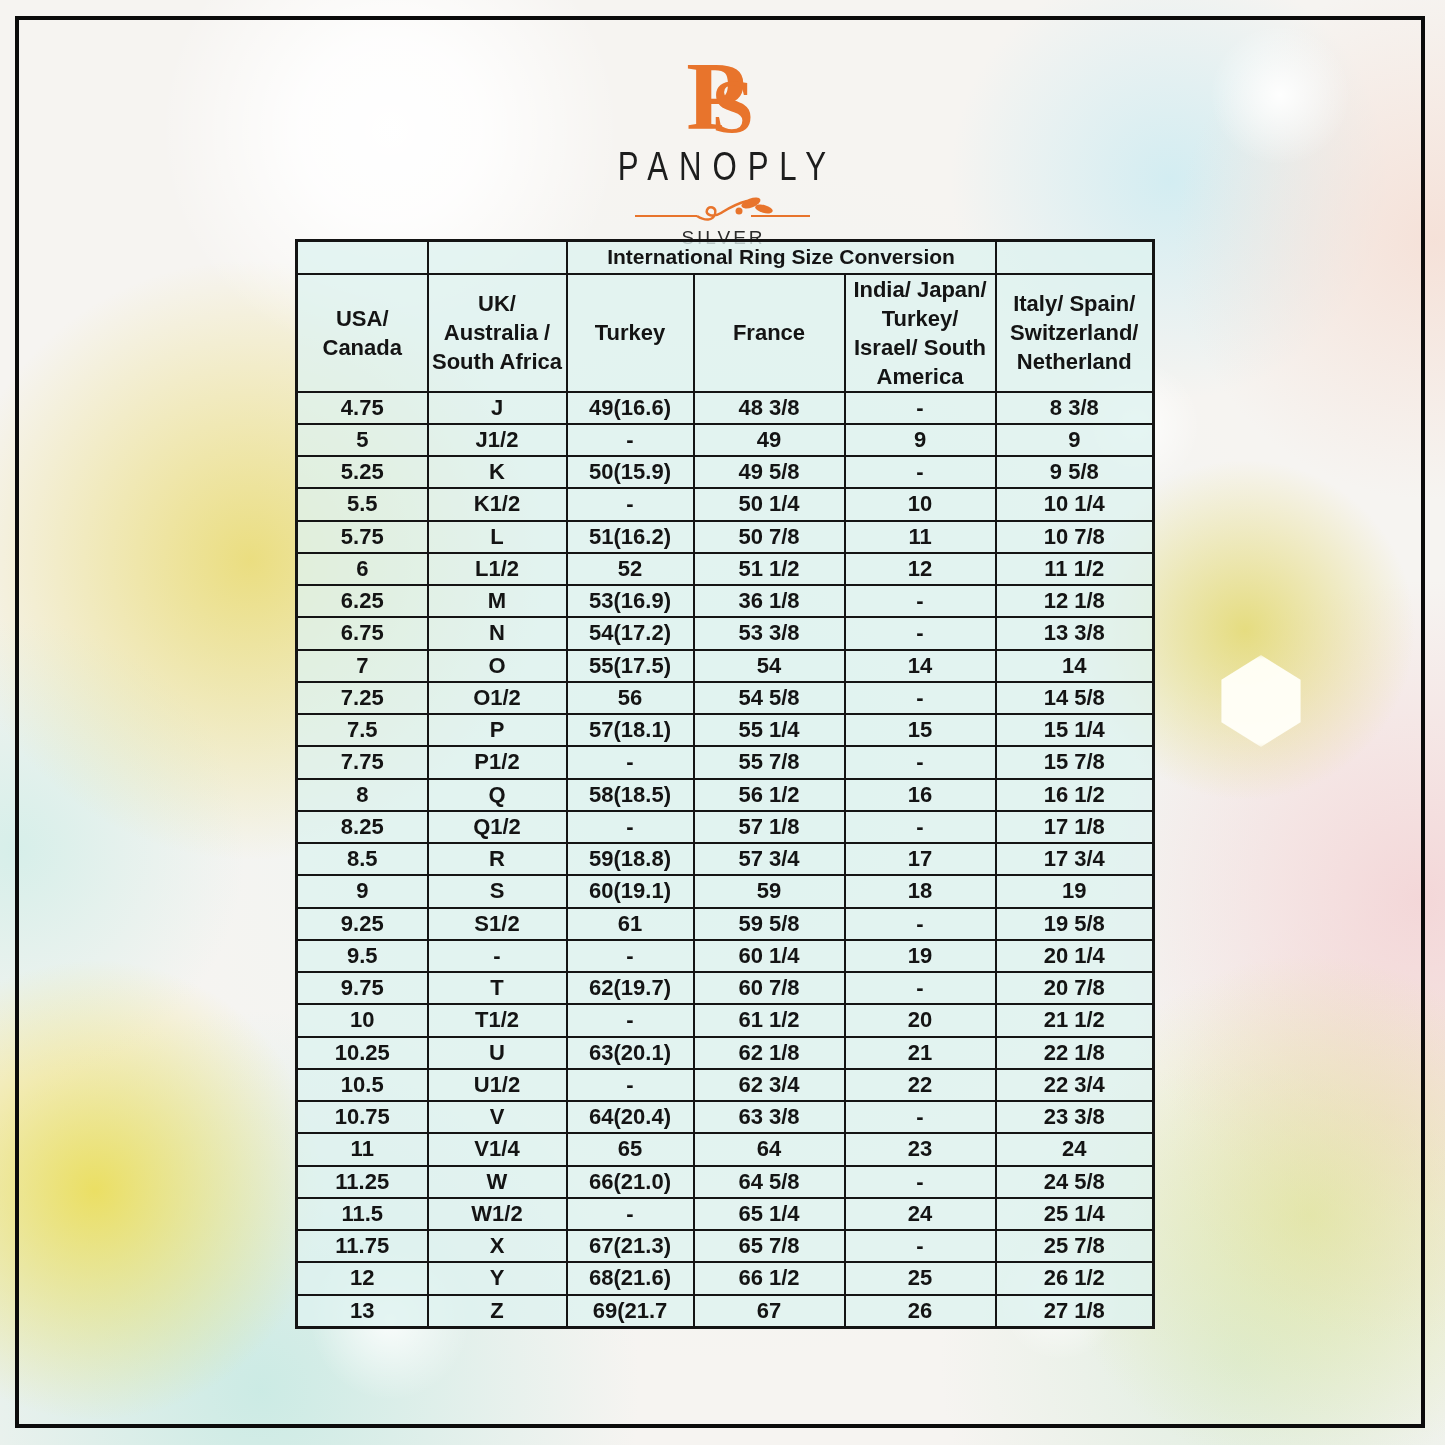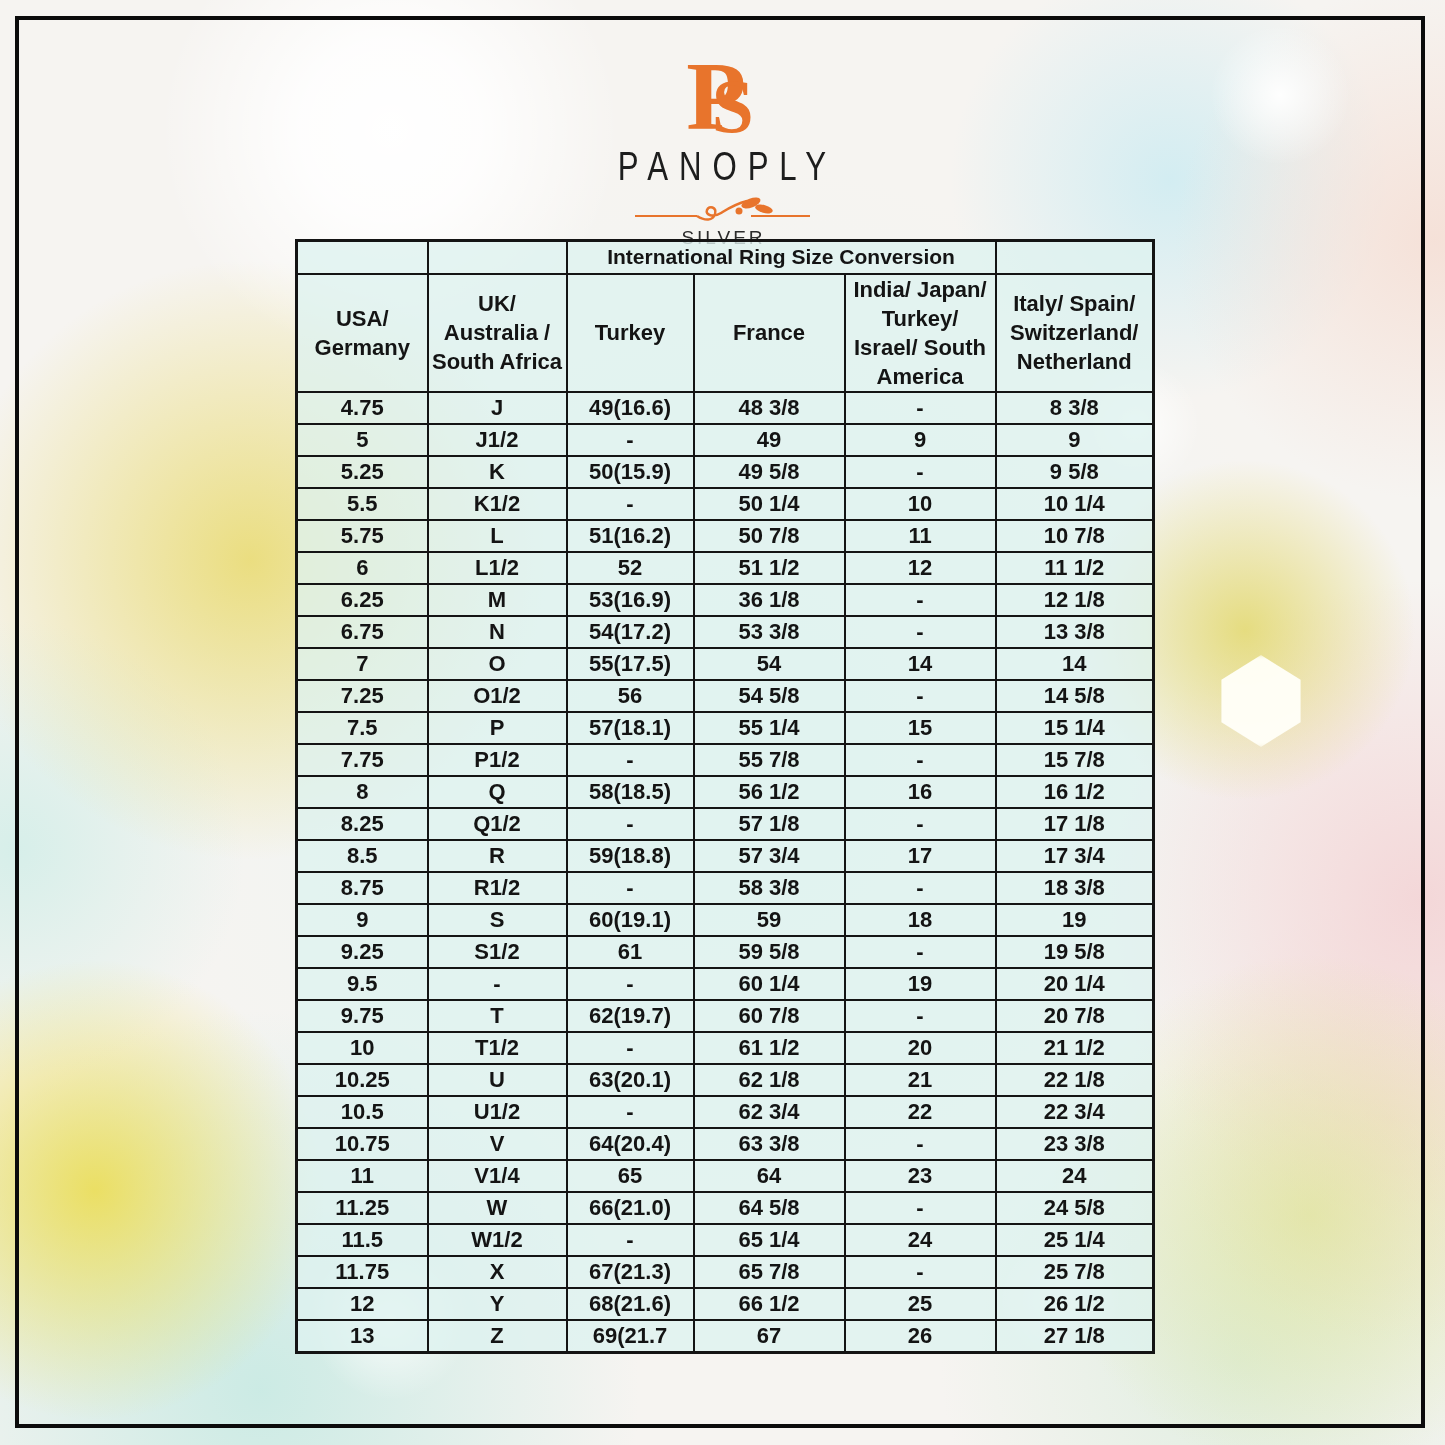--- a/index.html
+++ b/index.html
@@ -139,21 +139,21 @@
     </colgroup>
     <thead>
       <tr class="title-row">
         <td></td>
         <td></td>
         <td colspan="3">International Ring Size Conversion</td>
         <td></td>
       </tr>
       <tr class="header-row">
         <th>USA/
-Germany</th>
+Canada</th>
         <th>UK/
 Australia /
 South Africa</th>
         <th>Turkey</th>
         <th>France</th>
         <th>India/ Japan/
 Turkey/
 Israel/ South
 America</th>
         <th>Italy/ Spain/
@@ -276,28 +276,20 @@
         </tr>
         <tr>
           <td>8.5</td>
           <td>R</td>
           <td>59(18.8)</td>
           <td>57 3/4</td>
           <td>17</td>
           <td>17 3/4</td>
         </tr>
         <tr>
-          <td>8.75</td>
-          <td>R1/2</td>
-          <td>-</td>
-          <td>58 3/8</td>
-          <td>-</td>
-          <td>18 3/8</td>
-        </tr>
-        <tr>
           <td>9</td>
           <td>S</td>
           <td>60(19.1)</td>
           <td>59</td>
           <td>18</td>
           <td>19</td>
         </tr>
         <tr>
           <td>9.25</td>
           <td>S1/2</td>

